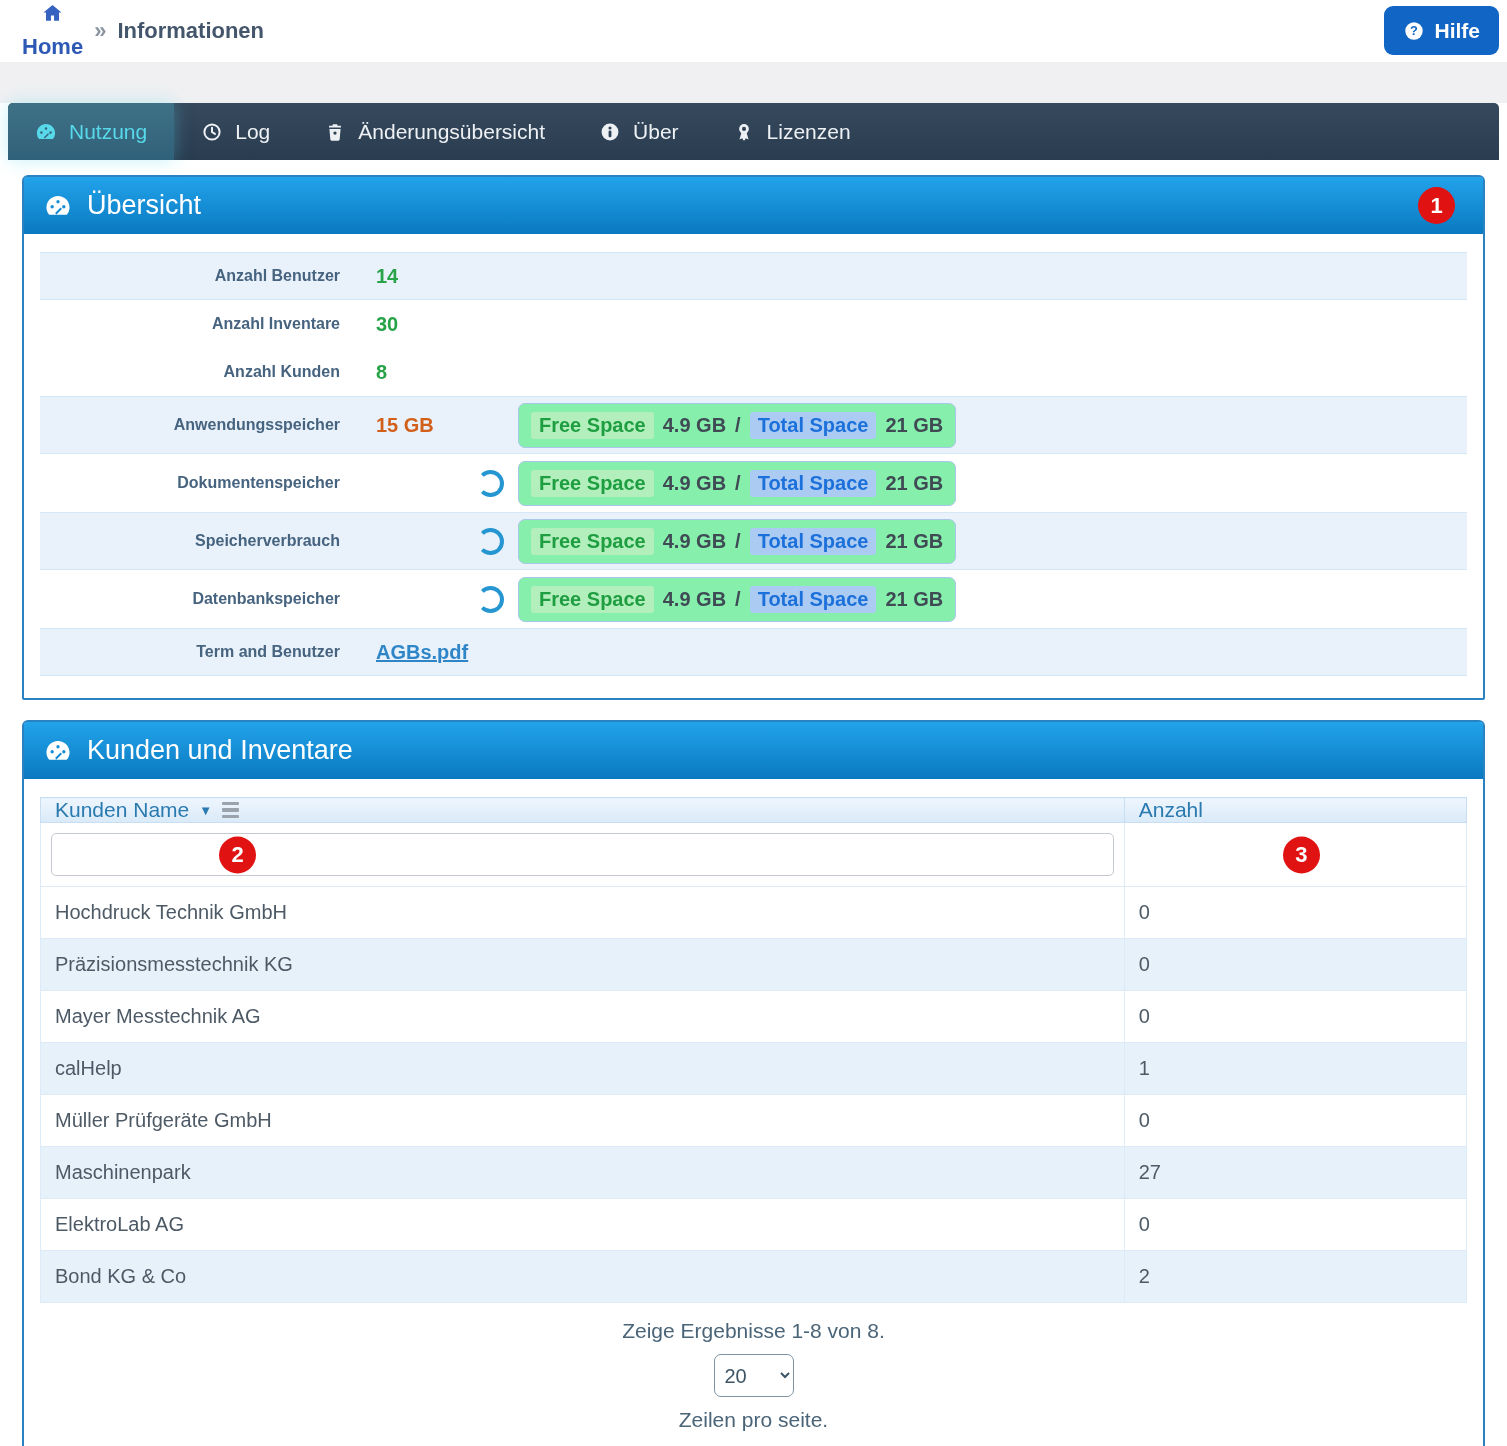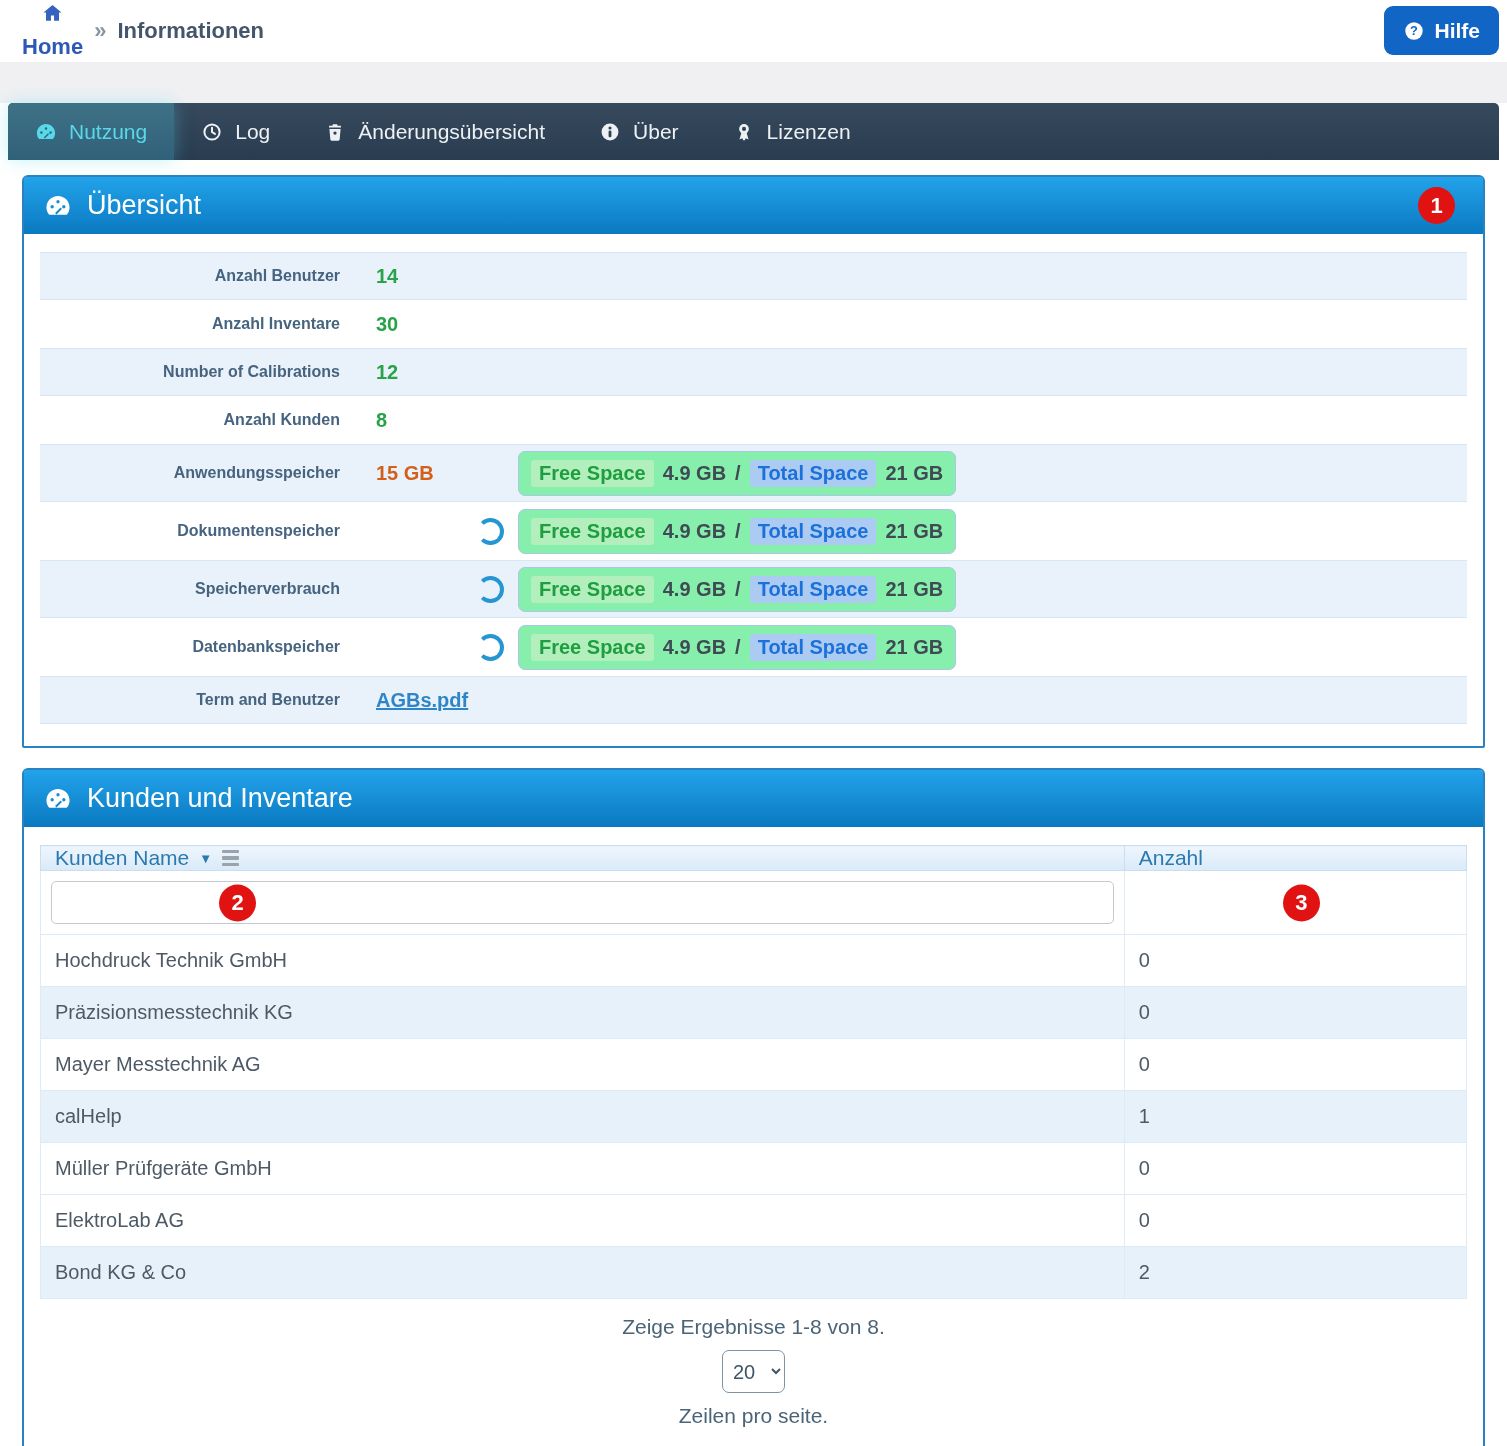--- a/index.html
+++ b/index.html
@@ -144,21 +144,21 @@
   }
   .annotation-2 { position: absolute; left: 178px; top: 50%; transform: translateY(-50%); }
   .annotation-3 { position: absolute; left: 158px; top: 50%; transform: translateY(-50%); }
 
   .table-footer {
     display: flex; align-items: center; gap: 11px;
     padding: 16px 2px 2px;
     color: #4a6478; font-size: 21px; flex-direction: column;
   }
   .page-size-select {
-    height: 43px; width: 63px;
+    height: 43px; width: 80px;
     font-size: 20px; color: #3d5566;
     border: 1.5px solid #7d93a3; border-radius: 7px;
     background: #fff; padding: 0 6px;
     font-family: inherit;
   }
 </style>
 </head>
 <body>
 
 <div class="breadcrumb-bar">
@@ -235,25 +235,20 @@
 
     <div class="stat-row alt">
       <span class="stat-label">Anzahl Benutzer</span>
       <span class="stat-gap"></span>
       <span class="stat-value">14</span>
     </div>
     <div class="stat-row">
       <span class="stat-label">Anzahl Inventare</span>
       <span class="stat-gap"></span>
       <span class="stat-value">30</span>
-    </div>
-    <div class="stat-row alt">
-      <span class="stat-label">Number of Calibrations</span>
-      <span class="stat-gap"></span>
-      <span class="stat-value">12</span>
     </div>
     <div class="stat-row">
       <span class="stat-label">Anzahl Kunden</span>
       <span class="stat-gap"></span>
       <span class="stat-value">8</span>
     </div>
 
     <div class="stat-row alt tall">
       <span class="stat-label">Anwendungsspeicher</span>
       <span class="stat-gap"></span>
@@ -377,20 +372,24 @@
           <td>0</td>
         </tr>
         <tr class="alt">
           <td>calHelp</td>
           <td>1</td>
         </tr>
         <tr>
           <td>Müller Prüfgeräte GmbH</td>
           <td>0</td>
         </tr>
+        <tr class="alt">
+          <td>Maschinenpark</td>
+          <td>27</td>
+        </tr>
         <tr>
           <td>ElektroLab AG</td>
           <td>0</td>
         </tr>
         <tr class="alt">
           <td>Bond KG &amp; Co</td>
           <td>2</td>
         </tr>
       </tbody>
     </table>

